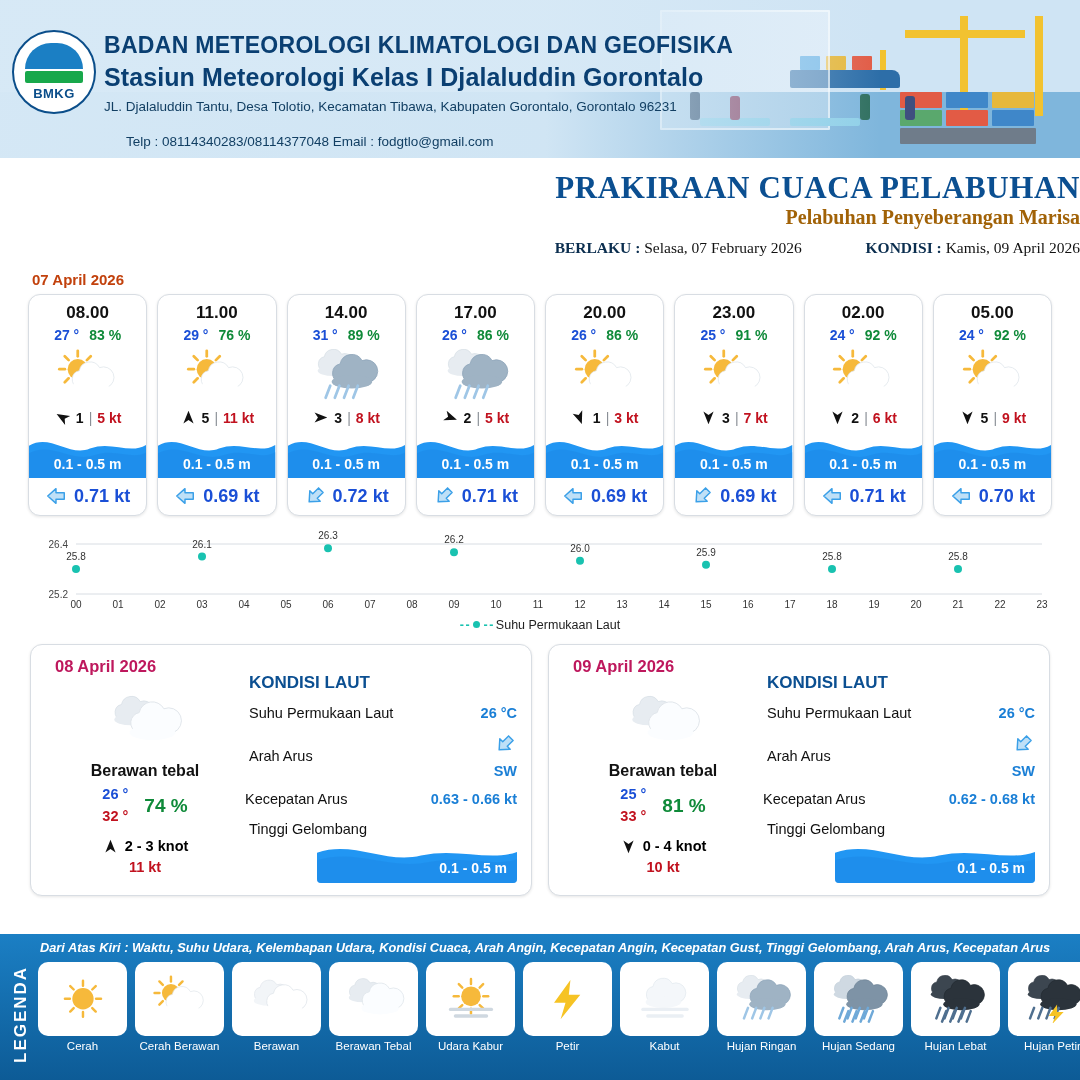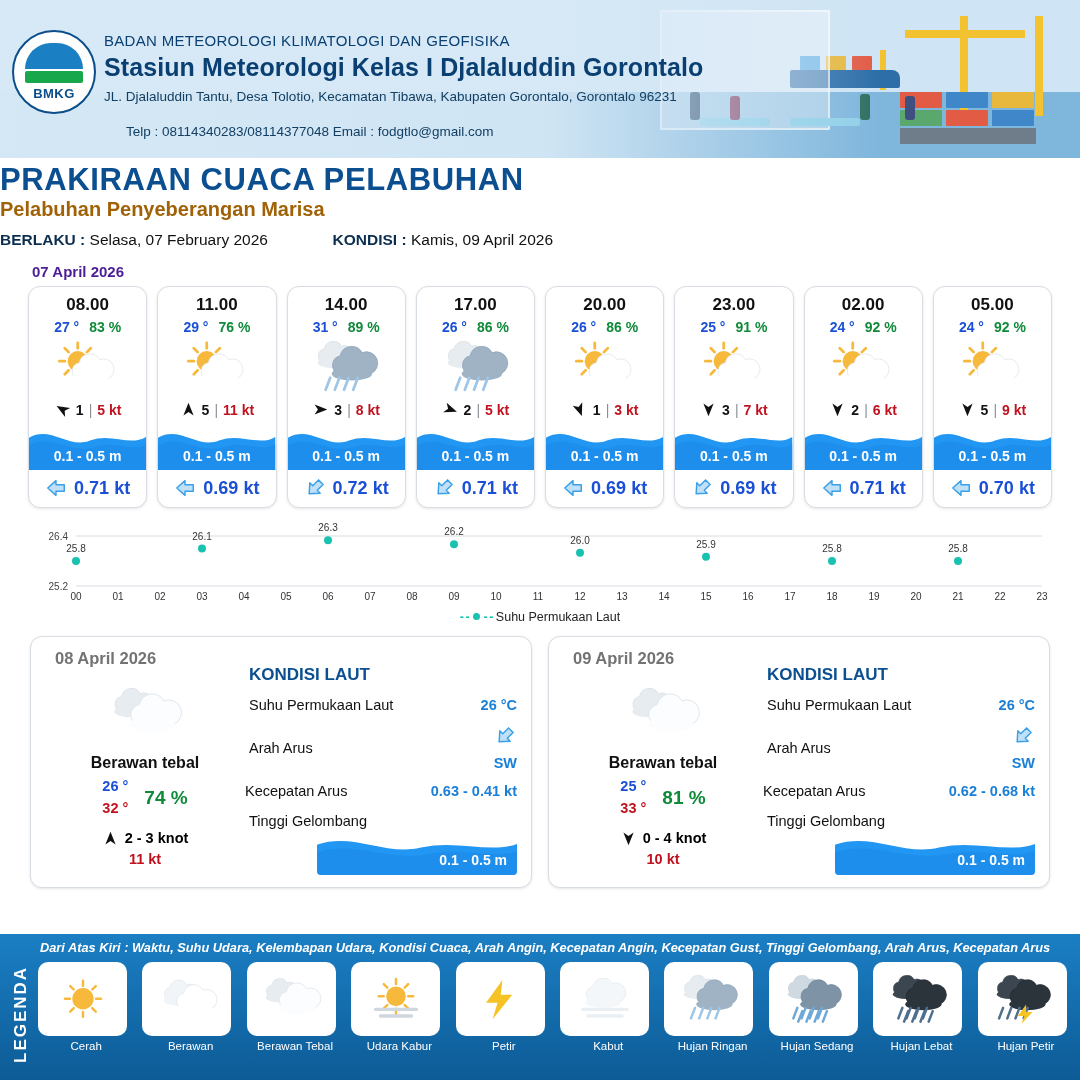--- a/index.html
+++ b/index.html
@@ -33,35 +33,35 @@
   }
   .logo {
     position:absolute; left:12px; top:30px; width:84px; height:84px;
     border-radius:50%; background:#ffffff; border:2px solid #0b4e8a;
     display:flex; flex-direction:column; align-items:center; justify-content:center;
   }
   .logo .arc { width:58px; height:26px; background:#1b7fc4; border-radius:30px 30px 0 0; margin-bottom:2px;}
   .logo .band { width:58px; height:12px; background:#18a84b; border-radius:2px; }
   .logo .txt { font-size:13px; font-weight:bold; color:#0b4e8a; letter-spacing:0.5px; margin-top:3px;}
   .head-text { position:absolute; left:104px; top:32px; color:#0a3f72; }
-  .head-l1 { font-size:15px; font-weight:normal; letter-spacing:0.3px; }
+  .head-l1 { font-size:23px; font-weight:bold; letter-spacing:0.3px;text-align:center; }
   .head-l2 { font-size:25px; font-weight:bold; margin-top:4px; letter-spacing:0.1px;}
   .head-l3 { font-size:13.5px; margin-top:7px; color:#123f63;}
   .head-l4 { font-size:13.5px; margin-top:20px; color:#123f63; padding-left:22px;}
 
   
-  .title-area { text-align:left; padding-top:4px; }
+  .title-area { text-align:right; padding-top:12px;font-family:Liberation Serif, serif; }
   .t1 { font-size:31px; font-weight:bold; color:#0b4f91; letter-spacing:0.6px; }
   .t2 { font-size:20px; font-weight:bold; color:#a16207; }
   .t3 { margin-top:10px; font-size:15.5px; color:#111; }
   .t3 .lbl { font-weight:bold; color:#0b2e4f; }
   .t3 .spacer { display:inline-block; width:56px; }
 
   
-  .date-line { margin:14px 0 6px 32px; font-size:15px; font-weight:bold; color:#4c1d95; }
+  .date-line { margin:14px 0 6px 32px; font-size:15px; font-weight:bold; color:#c2410c; }
 
   
   .cards { display:flex; gap:10px; padding:0 28px; }
   .card {
     width:120px; background:#ffffff; border:1px solid #d8dde3; border-radius:12px;
     box-shadow:0 1px 3px rgba(0,0,0,0.10);
     padding:8px 0 0 0; overflow:hidden; position:relative;
   }
   .c-time { text-align:center; font-size:17px; font-weight:bold; color:#111; }
   .c-vals { display:flex; justify-content:center; gap:10px; margin-top:4px; font-size:14px; font-weight:bold; }
@@ -90,21 +90,21 @@
   .legend-row .dot { display:inline-block; width:7px; height:7px; border-radius:50%; background:#19c2b0; margin:0 4px 1px 4px;}
 
   
   .days { display:flex; gap:16px; padding:6px 30px 0 30px; }
   .day {
     flex:1; background:#ffffff; border:1px solid #d8dde3; border-radius:12px;
     box-shadow:0 1px 3px rgba(0,0,0,0.10); height:252px; position:relative; padding:12px 14px;
     display:flex;
   }
   .day-left { width:200px; text-align:center; position:relative; }
-  .day-date { font-size:16.5px; font-weight:bold; color:#737373; text-align:left; margin-left:10px;}
+  .day-date { font-size:16.5px; font-weight:bold; color:#be185d; text-align:left; margin-left:10px;}
   .day-icon { height:70px; display:flex; align-items:center; justify-content:center; margin-top:10px;}
   .day-cond { font-size:16px; font-weight:bold; color:#111; margin-top:6px;}
   .day-tt { margin-top:4px; display:flex; justify-content:center; gap:16px; align-items:flex-start;}
   .day-temps div { font-size:14.5px; font-weight:bold; line-height:1.5; }
   .tmin { color:#1a4fd6; }
   .tmax { color:#c1121f; }
   .day-hum { font-size:19px; font-weight:bold; color:#0f8a39; align-self:center;}
   .day-wind { margin-top:10px; font-size:14.5px; font-weight:bold; display:flex; align-items:center; justify-content:center; gap:6px;}
   .day-gust { font-size:14.5px; font-weight:bold; color:#c1121f; margin-top:4px;}
   .day-right { flex:1; padding-left:4px; position:relative;}
@@ -757,21 +757,21 @@
           <span><svg width="22" height="22" viewBox="0 0 24 24">
    <g transform="rotate(225 12 12)">
     <path d="M12 3 L20 12 L15.5 12 L15.5 21 L8.5 21 L8.5 12 L4 12 Z" fill="#bfe0f7" stroke="#3ba0e8" stroke-width="1.6" stroke-linejoin="round"></path>
    </g>
               </svg></span>
           <span>SW</span>
         </span>
       </div>
       <div class="kl-row" style="justify-content:flex-end;">
         <span style="position:absolute; left:0;">Kecepatan Arus</span>
-        <span class="kl-val">0.63  - 0.41 kt</span>
+        <span class="kl-val">0.63  - 0.66 kt</span>
       </div>
       <div class="kl-row" style="margin-top:14px;">
         <span>Tinggi Gelombang</span>
       </div>
       <div class="kl-wave">
         <div style="position:absolute; right:0; bottom:0; width:200px; height:44px; overflow:hidden; border-radius:4px;">
           <svg class="wave-svg" viewBox="0 0 200 44" preserveAspectRatio="none">
     <path d="M0 13.2 C 36 0.88, 68 24.200000000000003, 104 15.84
              C 140 7.92, 172 22, 200 12.32
              L 200 44 L 0 44 Z" fill="#2196f3"></path>
@@ -876,20 +876,40 @@
             <line x1="39" y1="13" x2="38.99999999999999" y2="7" stroke="#f6b93b" stroke-width="3" stroke-linecap="round"></line>
             <line x1="50.31370849898476" y1="17.686291501015237" x2="54.55634918610404" y2="13.443650813895951" stroke="#f6b93b" stroke-width="3" stroke-linecap="round"></line>
             <circle cx="39" cy="29" r="13" fill="#f6b93b"></circle>
           </svg>
         </div>
     <div class="li-cap">Cerah</div>
       </div>
       <div class="li">
         <div class="li-box">
           <svg width="63.959999999999994" height="47.559999999999995" viewBox="0 0 78 58">
+            <line x1="42" y1="22" x2="48" y2="22" stroke="#f6b93b" stroke-width="3" stroke-linecap="round"></line>
+            <line x1="37.89949493661167" y1="31.899494936611664" x2="42.14213562373095" y2="36.14213562373095" stroke="#f6b93b" stroke-width="3" stroke-linecap="round"></line>
+            <line x1="28" y1="36" x2="28" y2="42" stroke="#f6b93b" stroke-width="3" stroke-linecap="round"></line>
+            <line x1="18.100505063388336" y1="31.899494936611667" x2="13.85786437626905" y2="36.14213562373095" stroke="#f6b93b" stroke-width="3" stroke-linecap="round"></line>
+            <line x1="14" y1="22" x2="8" y2="22.000000000000004" stroke="#f6b93b" stroke-width="3" stroke-linecap="round"></line>
+            <line x1="18.100505063388333" y1="12.100505063388336" x2="13.857864376269045" y2="7.857864376269051" stroke="#f6b93b" stroke-width="3" stroke-linecap="round"></line>
+            <line x1="27.999999999999996" y1="8" x2="27.999999999999996" y2="2" stroke="#f6b93b" stroke-width="3" stroke-linecap="round"></line>
+            <line x1="37.89949493661166" y1="12.100505063388333" x2="42.14213562373095" y2="7.857864376269045" stroke="#f6b93b" stroke-width="3" stroke-linecap="round"></line>
+            <circle cx="28" cy="22" r="11" fill="#f6b93b"></circle>
+            <g transform="translate(16,16) scale(0.85)">
+      <path d="M14 30 a11 11 0 0 1 2 -21 a14 14 0 0 1 26 -4 a12 12 0 0 1 10 25 z" fill="#ffffff" stroke="#dfe5ea" stroke-width="1"></path>
+      <ellipse cx="30" cy="30" rx="24" ry="8" fill="#ffffff"></ellipse>
+    </g>
+          </svg>
+        </div>
+    <div class="li-cap">Cerah Berawan</div>
+      </div>
+      <div class="li">
+        <div class="li-box">
+          <svg width="63.959999999999994" height="47.559999999999995" viewBox="0 0 78 58">
             <g transform="translate(6,8) scale(0.78)">
       <path d="M14 30 a11 11 0 0 1 2 -21 a14 14 0 0 1 26 -4 a12 12 0 0 1 10 25 z" fill="#f2f5f8" stroke="#dfe5ea" stroke-width="1"></path>
       <ellipse cx="30" cy="30" rx="24" ry="8" fill="#f2f5f8"></ellipse>
     </g>
             <g transform="translate(20,14) scale(0.92)">
       <path d="M14 30 a11 11 0 0 1 2 -21 a14 14 0 0 1 26 -4 a12 12 0 0 1 10 25 z" fill="#ffffff" stroke="#dfe5ea" stroke-width="1"></path>
       <ellipse cx="30" cy="30" rx="24" ry="8" fill="#ffffff"></ellipse>
     </g>
           </svg>
         </div>

